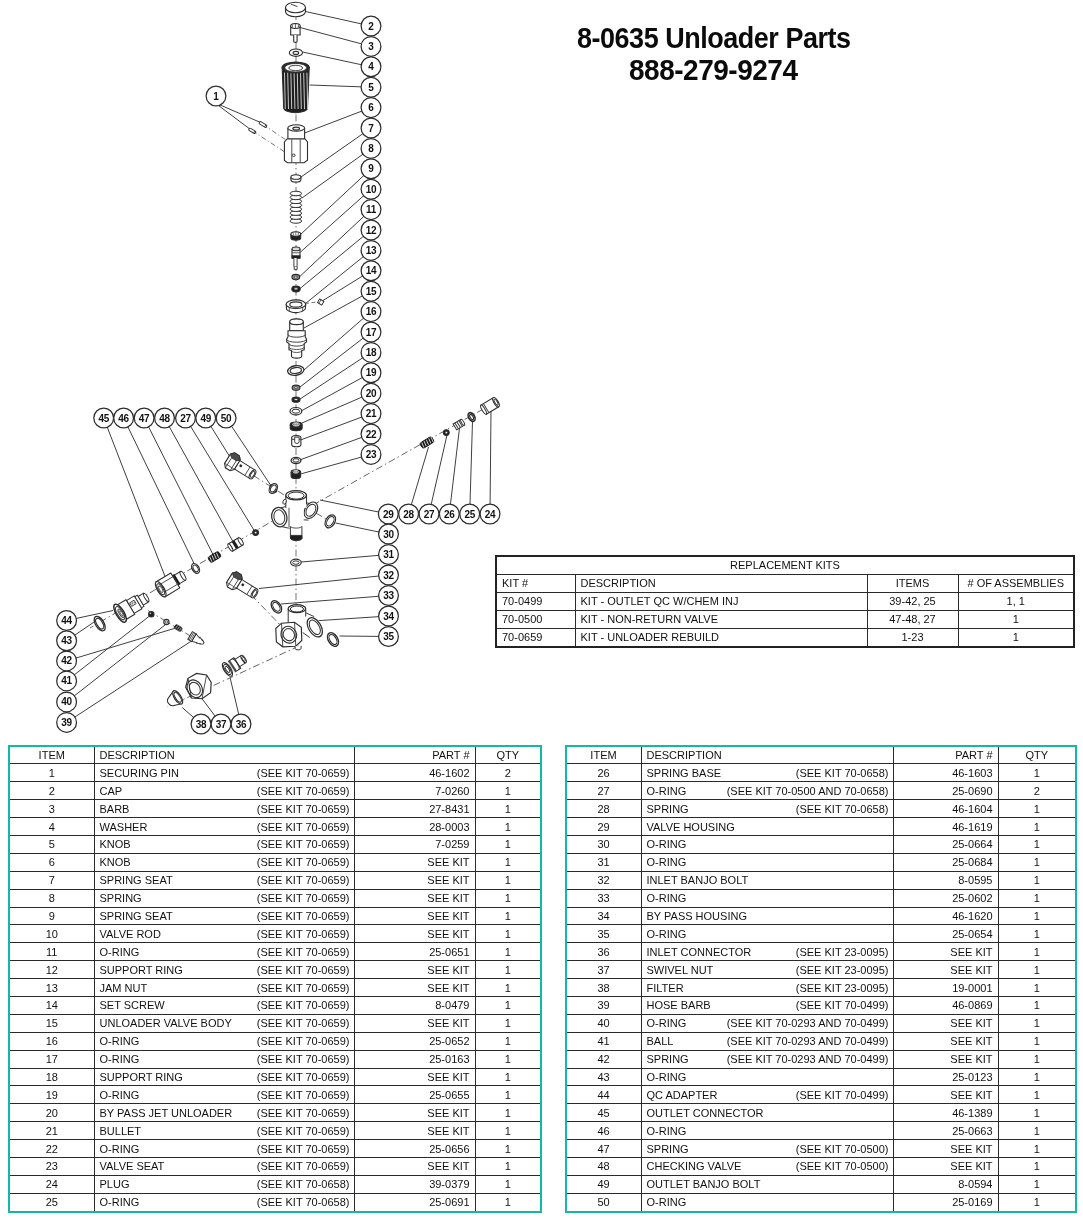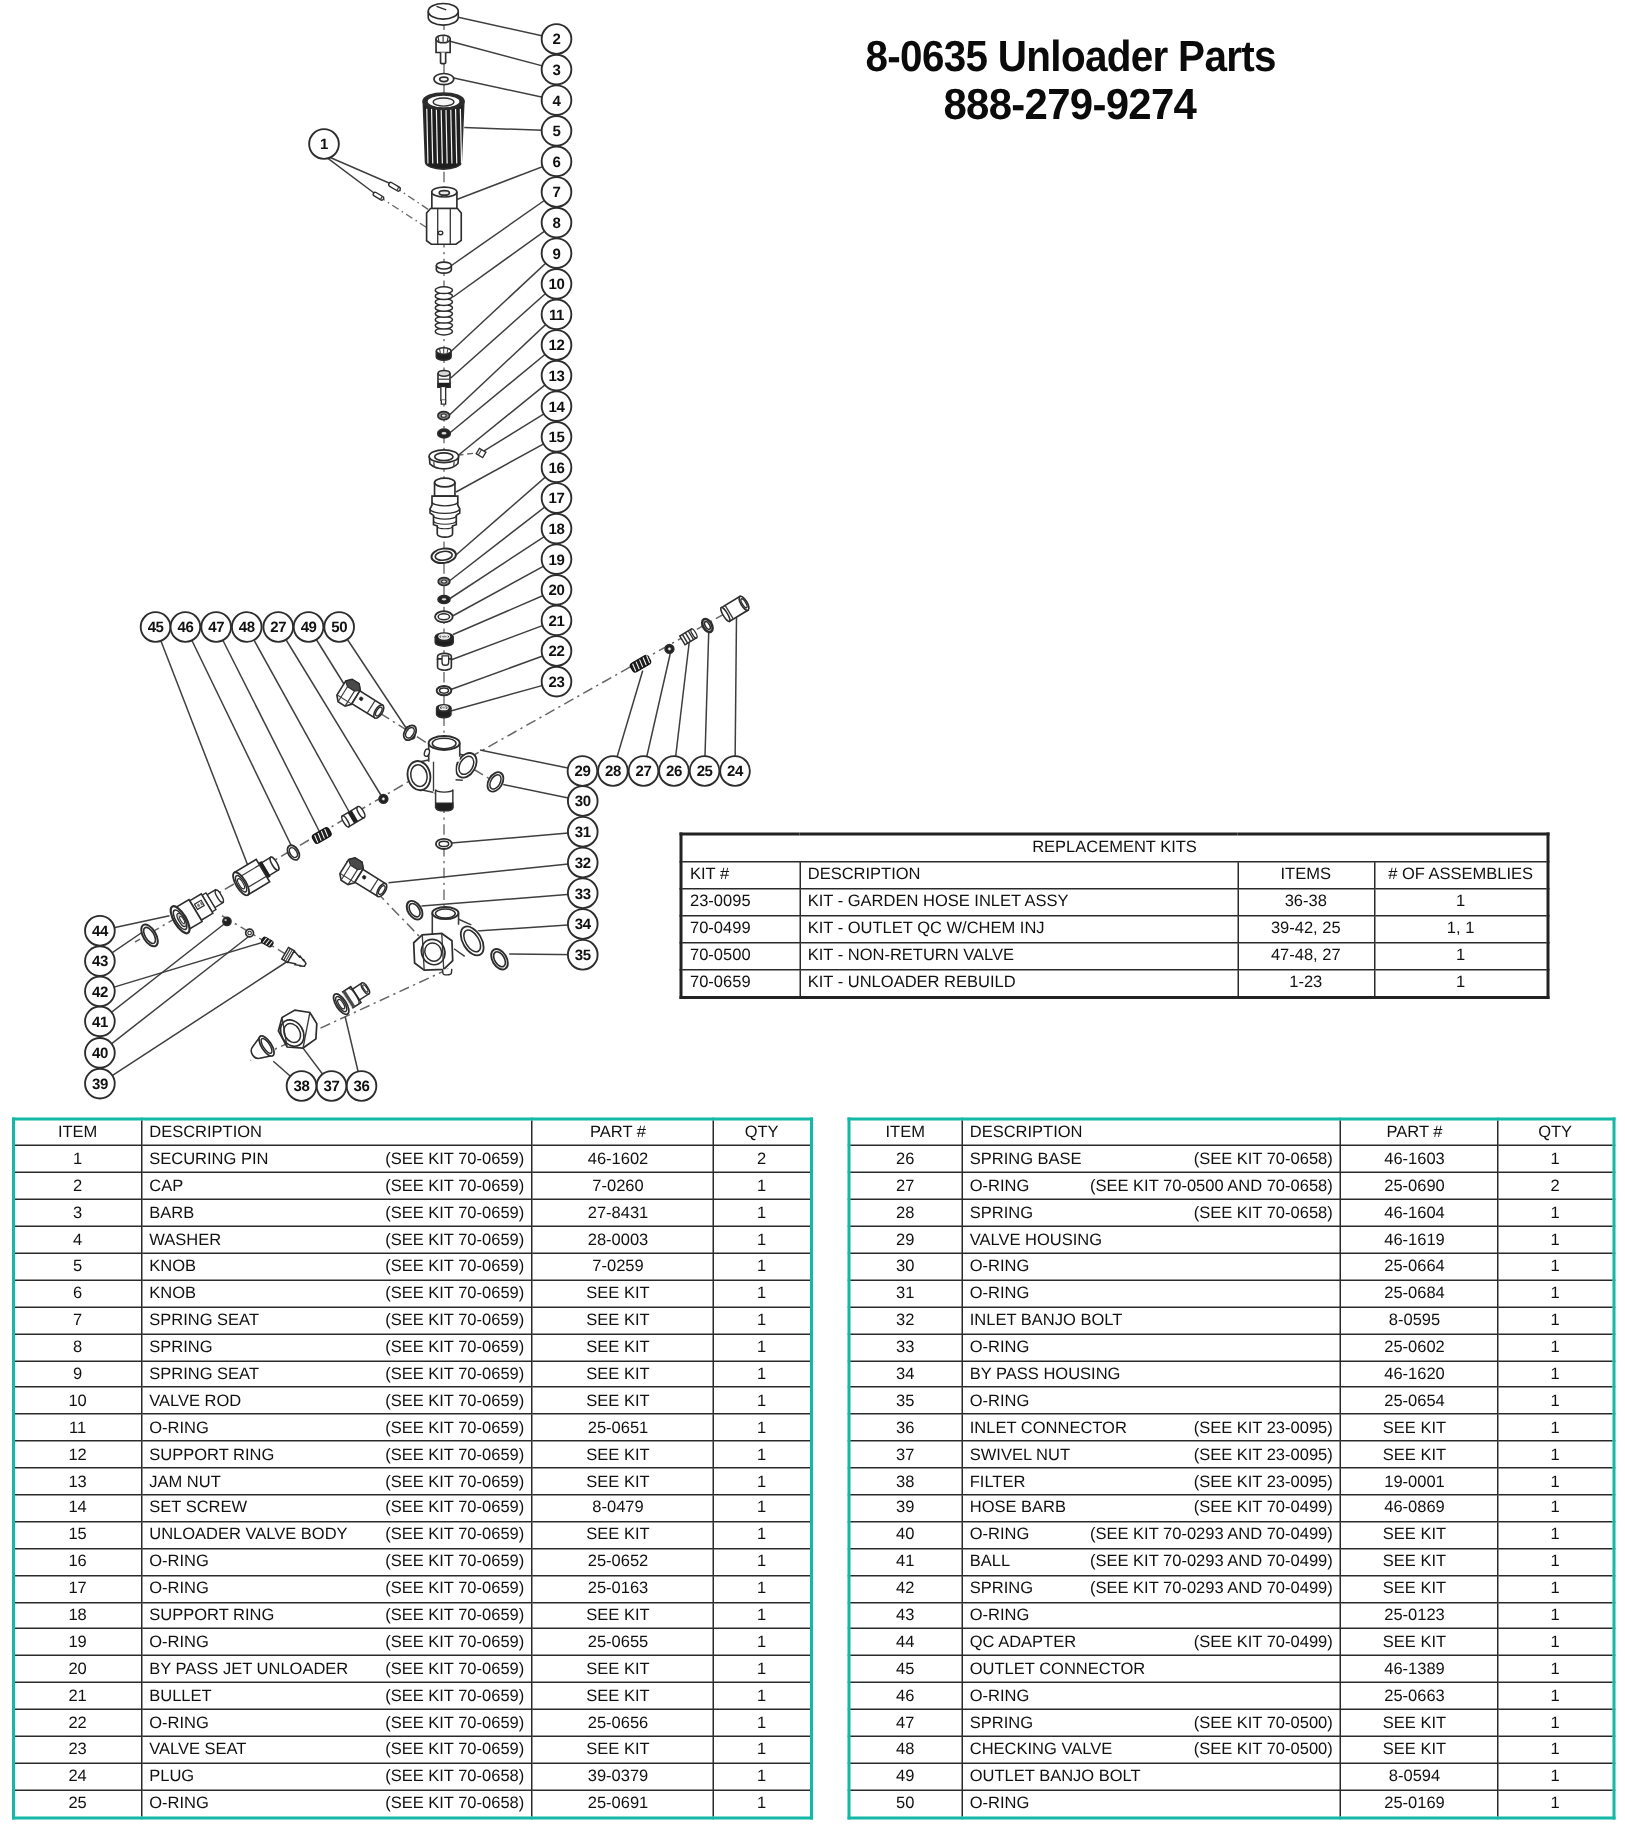--- a/index.html
+++ b/index.html
@@ -1,26 +1,26 @@
 <!DOCTYPE html>
 <html><head><meta charset="utf-8">
 <style>
 html,body{margin:0;padding:0;}
 body{width:1083px;height:1220px;position:relative;background:#fff;transform:translateZ(0);
   font-family:"Liberation Sans",sans-serif;color:#111;
   -webkit-font-smoothing:antialiased;}
 .abs{position:absolute;}
 table{border-collapse:collapse;table-layout:fixed;font-size:11px;color:#111;}
 .kt td,.pt td{border:1.3px solid #2a2a2a;padding:0;height:16.95px;overflow:hidden;white-space:nowrap;}
-.kt{border:2px solid #222;}
+.kt{border:2px solid #222;margin-left:42px;}
 .pt{border:2px solid #14b8a6;}
 .pt td{height:16.9px;}
 td.l{text-align:left;padding-left:5px;}
 td.c{text-align:center;}
-td.r{text-align:center;padding-right:5px;margin-top:48px;}
+td.r{text-align:right;padding-right:5px;margin-top:48px;}
 .dk{display:flex;justify-content:space-between;padding-right:4px;text-align:center;}
 </style></head>
 <body>
 
 <div class="abs" style="left:577px;top:21px;width:max-content;font-weight:bold;font-size:29px;line-height:34px;letter-spacing:-0.5px;color:#0b0b0b;transform:scaleX(0.93);transform-origin:0 0;">8-0635 Unloader Parts</div>
 
 <div class="abs" style="left:629px;top:53px;width:max-content;font-weight:bold;font-size:29px;line-height:34px;letter-spacing:-0.5px;color:#0b0b0b;transform:scaleX(0.965);transform-origin:0 0;">888-279-9274</div>
 
 <svg width="1083" height="745" viewBox="0 0 1083 745" xmlns="http://www.w3.org/2000/svg" style="position:absolute;left:0;top:0" font-family="Liberation Sans, sans-serif">
 <line x1="296" y1="13" x2="296" y2="604" stroke="#777" stroke-width="1.0" stroke-dasharray="7 3 1.5 3"></line>
@@ -653,26 +653,20 @@
         <tr>
           <td colspan="4" class="c">REPLACEMENT KITS</td>
         </tr>
 <tr>
           <td class="l">KIT #</td>
           <td class="l">DESCRIPTION</td>
           <td class="c">ITEMS</td>
           <td class="c"># OF ASSEMBLIES</td>
         </tr>
 <tr>
-          <td class="l">23-0095</td>
-          <td class="l">KIT - GARDEN HOSE INLET ASSY</td>
-          <td class="c">36-38</td>
-          <td class="c">1</td>
-        </tr>
-<tr>
           <td class="l">70-0499</td>
           <td class="l">KIT - OUTLET QC W/CHEM INJ</td>
           <td class="c">39-42, 25</td>
           <td class="c">1, 1</td>
         </tr>
 <tr>
           <td class="l">70-0500</td>
           <td class="l">KIT - NON-RETURN VALVE</td>
           <td class="c">47-48, 27</td>
           <td class="c">1</td>

